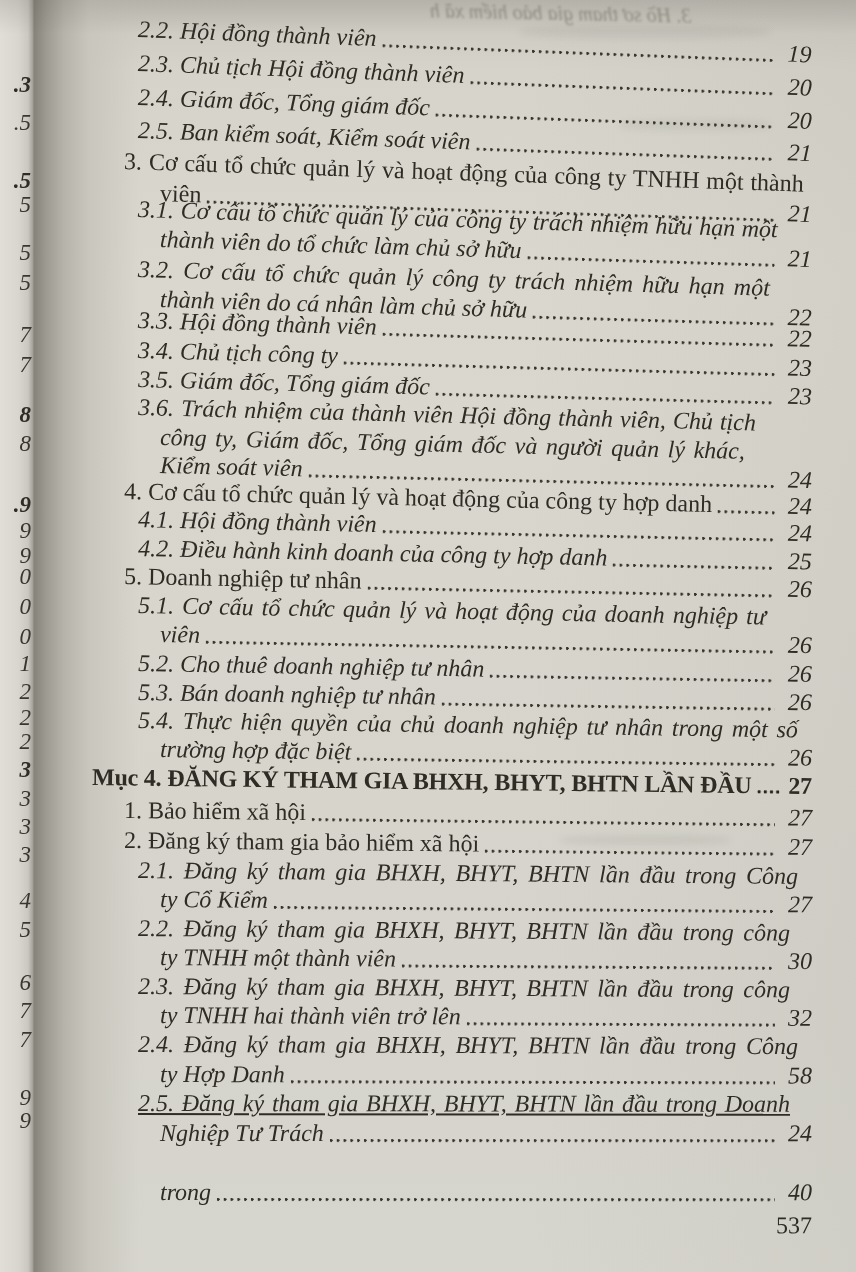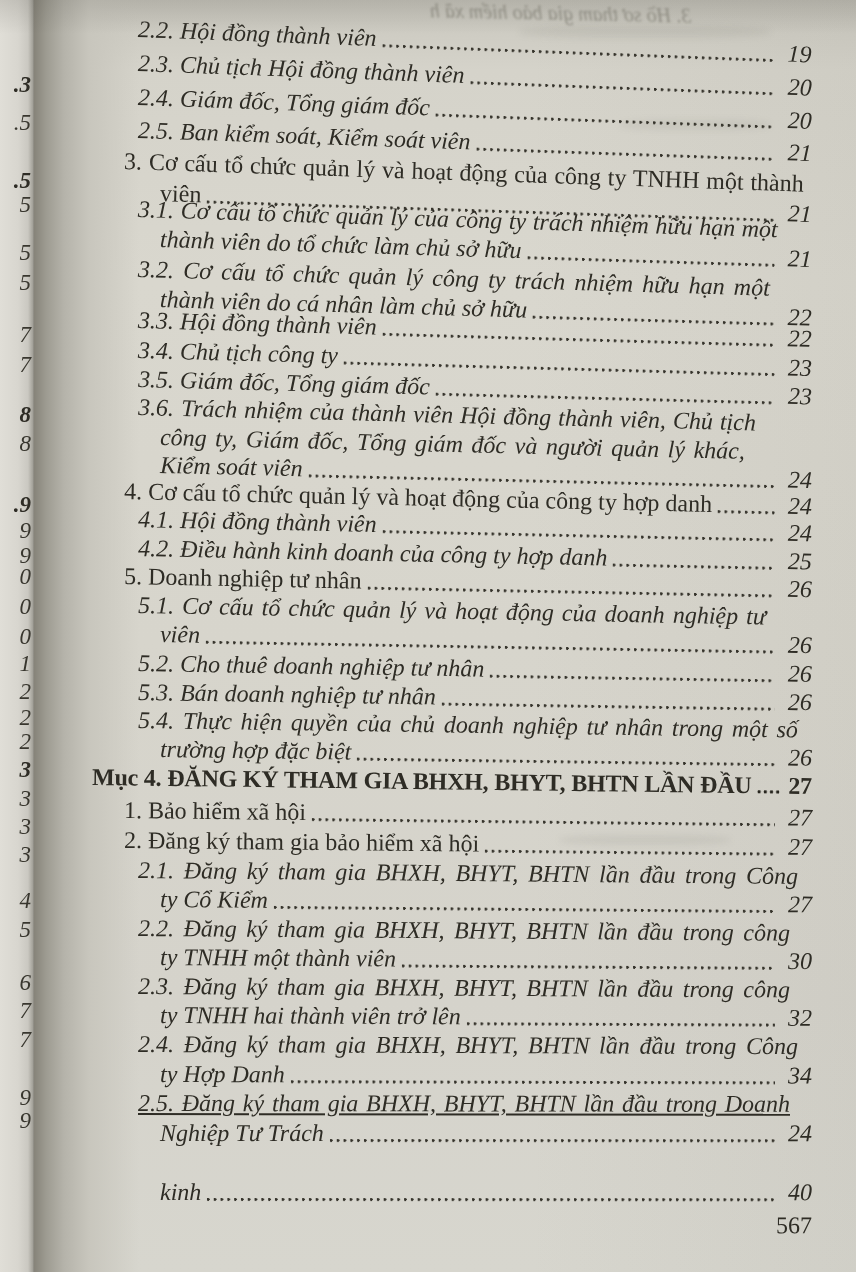--- a/index.html
+++ b/index.html
@@ -148,19 +148,19 @@
       <div class="toc-line muc bd" style="top: 764px; transform: rotate(0.71deg);"><span class="txt">Mục 4. ĐĂNG KÝ THAM GIA BHXH, BHYT, BHTN LẦN ĐẦU</span><span class="dots dots-bold"></span><span class="pg pg-bold">27</span></div>
       <div class="toc-line l1" style="top: 797px; transform: rotate(0.646deg);"><span class="txt">1. Bảo hiểm xã hội</span><span class="dots"></span><span class="pg">27</span></div>
       <div class="toc-line l1" style="top: 827px; transform: rotate(0.587deg);"><span class="txt">2. Đăng ký tham gia bảo hiểm xã hội</span><span class="dots"></span><span class="pg">27</span></div>
       <div class="toc-line l2 it justify" style="top: 857px; transform: rotate(0.529deg); width: 660px;"><span class="txt">2.1. Đăng ký tham gia BHXH, BHYT, BHTN lần đầu trong Công</span></div>
       <div class="toc-line cont it" style="top: 886px; transform: rotate(0.472deg);"><span class="txt">ty Cổ Kiểm</span><span class="dots"></span><span class="pg">27</span></div>
       <div class="toc-line l2 it justify" style="top: 915px; transform: rotate(0.416deg); width: 652px;"><span class="txt">2.2. Đăng ký tham gia BHXH, BHYT, BHTN lần đầu trong công</span></div>
       <div class="toc-line cont it" style="top: 944px; transform: rotate(0.359deg);"><span class="txt">ty TNHH một thành viên</span><span class="dots"></span><span class="pg">30</span></div>
       <div class="toc-line l2 it justify" style="top: 973px; transform: rotate(0.303deg); width: 652px;"><span class="txt">2.3. Đăng ký tham gia BHXH, BHYT, BHTN lần đầu trong công</span></div>
       <div class="toc-line cont it" style="top: 1002px; transform: rotate(0.246deg);"><span class="txt">ty TNHH hai thành viên trở lên</span><span class="dots"></span><span class="pg">32</span></div>
       <div class="toc-line l2 it justify" style="top: 1031px; transform: rotate(0.19deg); width: 660px;"><span class="txt">2.4. Đăng ký tham gia BHXH, BHYT, BHTN lần đầu trong Công</span></div>
-      <div class="toc-line cont it" style="top: 1061px; transform: rotate(0.131deg);"><span class="txt">ty Hợp Danh</span><span class="dots"></span><span class="pg">34</span></div>
+      <div class="toc-line cont it" style="top: 1061px; transform: rotate(0.131deg);"><span class="txt">ty Hợp Danh</span><span class="dots"></span><span class="pg">58</span></div>
       <div class="toc-line l2 it justify" style="top: 1090px; transform: rotate(0.075deg); width: 652px; text-decoration: underline;"><span class="txt">2.5. Đăng ký tham gia BHXH, BHYT, BHTN lần đầu trong Doanh</span></div>
       <div class="toc-line cont it" style="top: 1120px; transform: rotate(0.03deg);"><span class="txt">Nghiệp Tư Trách</span><span class="dots"></span><span class="pg">24</span></div>
-      <div class="toc-line cont it" style="top: 1179px; transform: rotate(0.03deg);"><span class="txt">kinh</span><span class="dots"></span><span class="pg">40</span></div>
-      <div class="toc-line muc" style="top: 1212px; transform: rotate(0.03deg);"><span class="pg pg-roman">567</span></div>
+      <div class="toc-line cont it" style="top: 1179px; transform: rotate(0.03deg);"><span class="txt">trong</span><span class="dots"></span><span class="pg">40</span></div>
+      <div class="toc-line muc" style="top: 1212px; transform: rotate(0.03deg);"><span class="pg pg-roman">537</span></div>
     </div>
 </div>
 
 </body></html>

